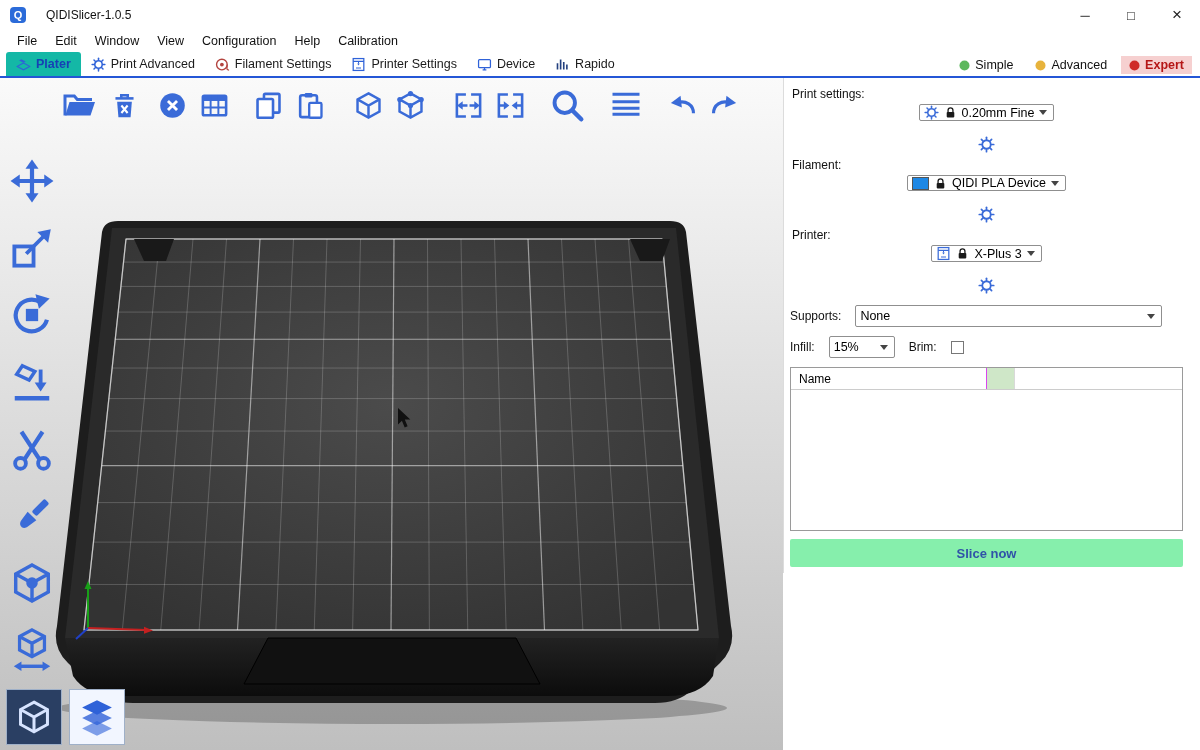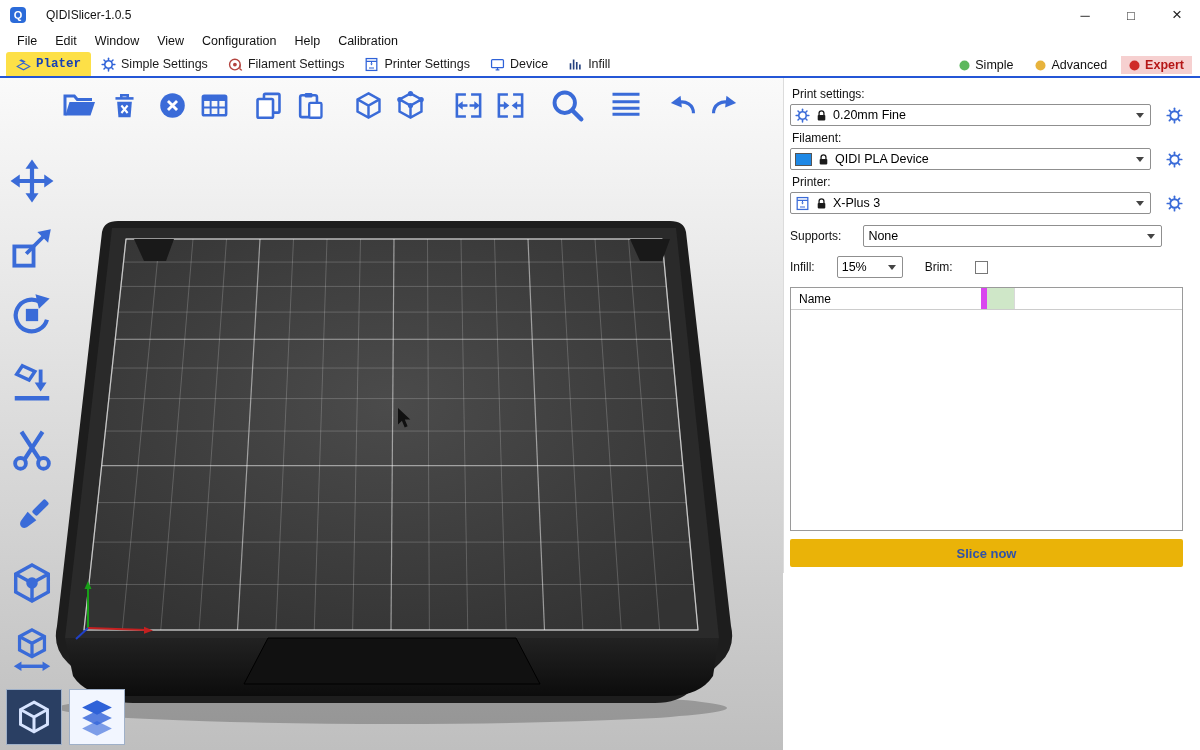--- a/index.html
+++ b/index.html
@@ -15,21 +15,21 @@
   .win-btn { width:46px; display:flex; align-items:center; justify-content:center; font-size:13px; color:#222; background:none; border:none; }
   .win-btn.close { font-size:17px; }
 
   
   .menubar { height:22px; display:flex; align-items:center; padding-left:8px; background:#fff; flex:0 0 auto; }
   .menu-item { font-size:12.5px; padding:0 9px; color:#111; }
 
   
   .tabbar { height:26px; display:flex; align-items:flex-end; border-bottom:2px solid #2456d6; background:#fff; padding-left:6px; flex:0 0 auto; }
   .tab { display:flex; align-items:center; gap:5px; padding:0 10px; font-size:12.5px; color:#1a1a1a; height:24px; background:none; border:none; }
-  .tab.active { background:#fde047; color:#1640b5; border-radius:3px 3px 0 0; font-weight:bold;font-family:Liberation Mono, monospace; }
+  .tab.active { background:#14b8a6; color:#1640b5; border-radius:3px 3px 0 0; font-weight:bold; }
   .tic { width:15px; height:15px; color:#2f62d8; }
   .tic.spool { color:#b3443f; }
   .tic.dark { color:#23407f; }
   .modes { margin-left:auto; display:flex; align-items:center; gap:6px; padding-right:8px; padding-bottom:2px;margin-top:13px; }
   .mode { display:flex; align-items:center; gap:5px; font-size:12.5px; padding:2px 8px; background:none; border:none; color:#111; }
   .mode.active { background:#f6d0d0; border-radius:0; color:#b51616; font-weight:bold; }
 
   
   .main { flex:1; display:flex; min-height:0; }
   .viewport { position:relative; width:783px; height:672px; background:linear-gradient(#fafafa,#bfbfbf); overflow:hidden; flex:0 0 auto; }
@@ -48,42 +48,42 @@
   .view-toggles { position:absolute; left:6px; bottom:5px; display:flex; gap:7px; z-index:3; }
   .vtbtn { width:56px; height:56px; border:1px solid #9fb0c8; padding:8px; background:#f2f6ff; }
   .vtbtn svg { width:100%; height:100%; display:block; }
   .vtbtn.editor { background:#2a3f63; color:#d7e4ff; }
   .vtbtn.preview { color:#2f62d8; }
 
   
   .right-panel { width:417px; height:495px; background:#fff; display:flex; flex-direction:column; padding:6px 17px 6px 6px; border-left:1px solid #dcdcdc; }
   .field-label { font-size:12px; color:#111; margin:3px 0 3px 2px; }
   .field-label.inline { margin:0; }
-  .combo-row { display:flex; align-items:center; gap:15px; margin-bottom:2px; }
+  .combo-row { display:flex; align-items:center; gap:15px; margin-bottom:2px;flex-direction:column; }
   .combo { flex:1; height:22px; border:1px solid #8f8f8f; border-radius:2px; background:#fff; display:flex; align-items:center; padding:0 4px; gap:5px; min-width:0; }
   .combo-text { font-size:12.5px; flex:1; white-space:nowrap; overflow:hidden; }
   .combo-arrow { width:0; height:0; border-left:4px solid transparent; border-right:4px solid transparent; border-top:5px solid #444; margin-right:2px; flex:0 0 auto; }
   .cic { width:15px; height:15px; flex:0 0 auto; }
   .cic.gear { color:#3a6bd8; }
   .cic.lock { width:13px; height:13px; color:#1a1a1a; }
   .cic.printer { color:#3a6bd8; }
   .gear-btn { width:17px; height:17px; border:none; background:none; color:#3a6bd8; padding:0; flex:0 0 auto; }
   .gear-btn svg { width:100%; height:100%; display:block; }
-  .inline-row { display:flex; align-items:center; margin-top:9px; gap:22px; }
+  .inline-row { display:flex; align-items:center; margin-top:9px; gap:14px; }
   .combo.supports { margin-right:21px; }
   .combo.infill { flex:0 0 66px; }
   .brim-label { margin-left:26px; }
   .checkbox { width:13px; height:13px; border:1px solid #777; background:#fff; display:inline-block; }
   .object-list { flex:1; margin-top:9px; border:1px solid #9a9a9a; display:flex; flex-direction:column; min-height:0; }
   .ol-header { height:22px; display:flex; border-bottom:1px solid #ccc; font-size:12px; align-items:stretch; flex:0 0 auto; }
-  .ol-name { width:196px; padding-left:8px; border-right:6px solid #d946ef; display:flex; align-items:center; }
+  .ol-name { width:196px; padding-left:8px; border-right:1px solid #d946ef; display:flex; align-items:center; }
   .ol-color { width:28px; background:#cfe7c8; border-right:1px solid #d9d9d9; }
   .ol-edit { flex:1; display:flex; justify-content:center; align-items:center; }
   .ol-body { flex:1; background:#fff; }
-  .slice-btn { height:28px; margin-top:8px; background:#eab308; color:#3052a8; border:none; font-size:13px; font-weight:bold; border-radius:2px; flex:0 0 auto; }
+  .slice-btn { height:28px; margin-top:8px; background:#86efac; color:#3052a8; border:none; font-size:13px; font-weight:bold; border-radius:2px; flex:0 0 auto; }
 </style>
 </head>
 <body>
 
 <svg width="0" height="0" style="position:absolute" aria-hidden="true">
   <defs>
     <symbol id="i-folder" viewBox="0 0 24 24">
       <path d="M2 19 V6 h6.2 l2 2.3 H20" fill="none" stroke="currentColor" stroke-width="2"></path>
       <path d="M2.2 19 L5 10 h17 l-3 9 Z" fill="currentColor"></path>
     </symbol>
@@ -269,21 +269,21 @@
     <button class="tab active">
       <svg class="tic">
           <use href="#i-plater"></use>
         </svg>
       <span>Plater</span>
     </button>
     <button class="tab">
       <svg class="tic">
           <use href="#i-gear"></use>
         </svg>
-      <span>Simple Settings</span>
+      <span>Print Advanced</span>
     </button>
     <button class="tab">
       <svg class="tic spool">
           <use href="#i-spool"></use>
         </svg>
       <span>Filament Settings</span>
     </button>
     <button class="tab">
       <svg class="tic">
           <use href="#i-printer"></use>
@@ -293,21 +293,21 @@
     <button class="tab">
       <svg class="tic">
           <use href="#i-device"></use>
         </svg>
       <span>Device</span>
     </button>
     <button class="tab">
       <svg class="tic dark">
           <use href="#i-guide"></use>
         </svg>
-      <span>Infill</span>
+      <span>Rapido</span>
     </button>
     <div class="modes">
       <button class="mode">
         <svg width="11" height="11">
             <circle cx="5.5" cy="5.5" r="5" fill="#5cb85c"></circle>
           </svg>
         <span>Simple</span>
       </button>
       <button class="mode">
         <svg width="11" height="11">

